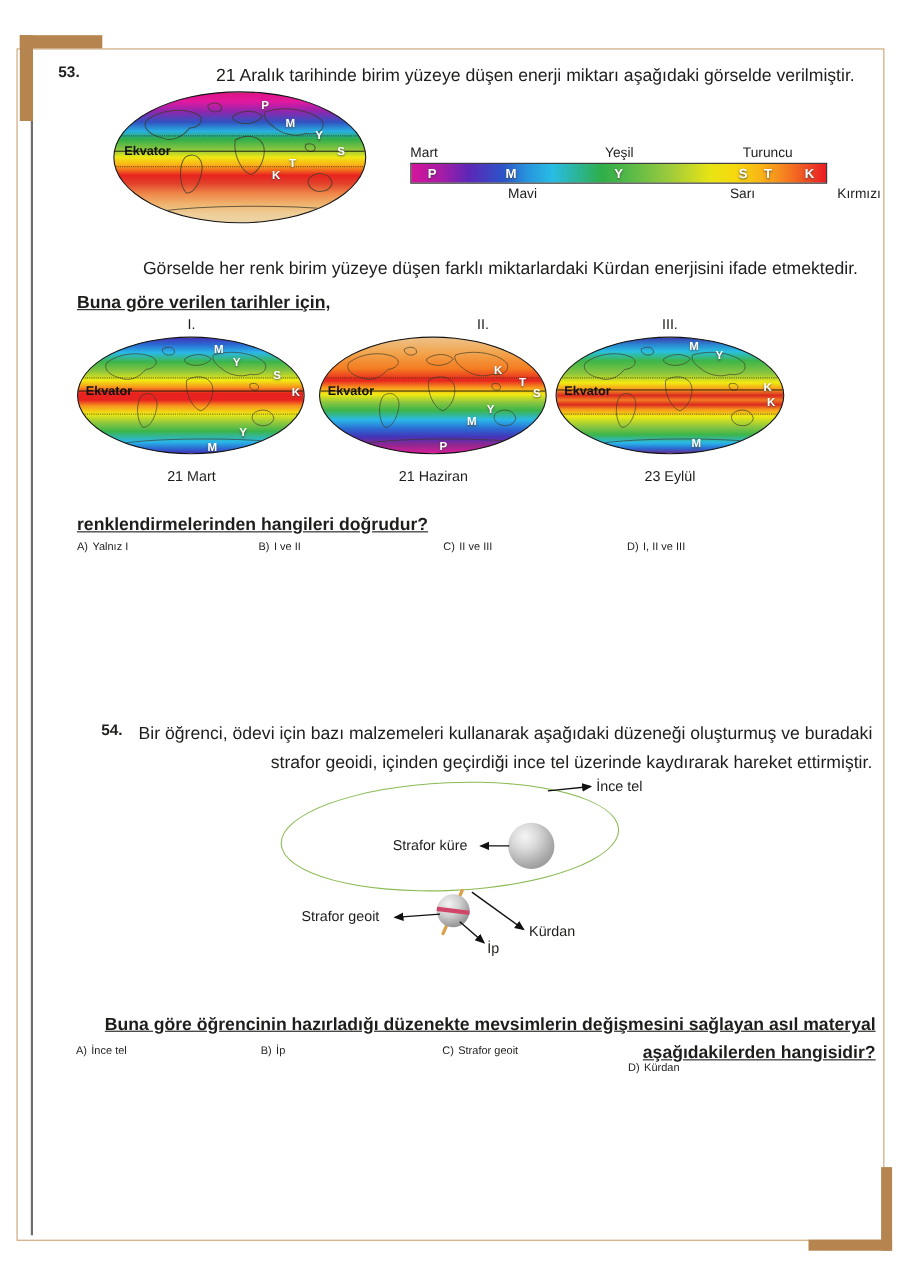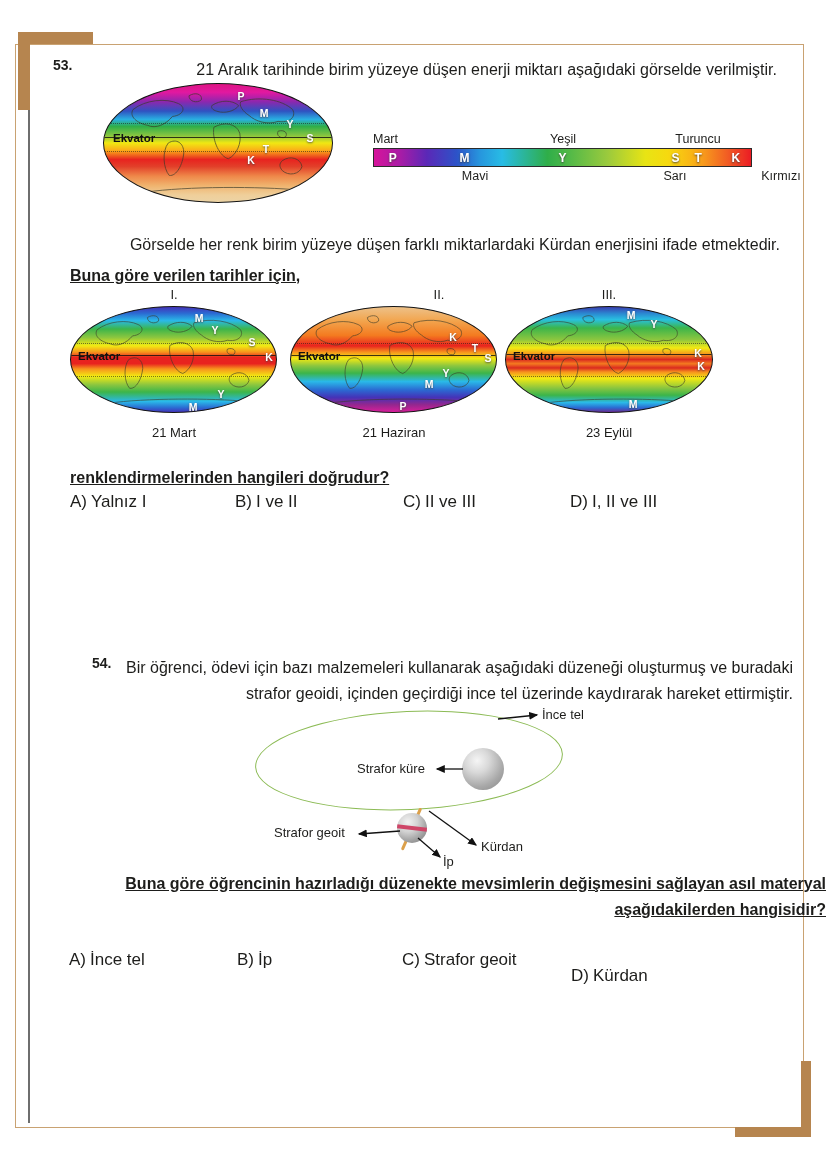--- a/index.html
+++ b/index.html
@@ -7,21 +7,21 @@
         font-family:"Liberation Sans",sans-serif;color:#1d1d1b;}
   .abs{position:absolute;}
   
   .thin-frame{position:absolute;left:15px;top:44px;width:787px;height:1082px;border:1px solid #c9a272;}
   .dark-left{position:absolute;left:28px;top:43px;width:2px;height:1080px;background:#6e6e6e;}
   .corner{position:absolute;background:#b6854f;}
   
   .qnum{font-size:14px;font-weight:bold;}
   .qtext{font-size:16px;line-height:1.65;text-align:right;}
   .bold{font-weight:bold;text-decoration:underline;}
-  .opt{font-size:17px;white-space:nowrap;}
+  .opt{font-size:10px;white-space:nowrap;}
   .opt .lbl{margin-right:4px;}
   .roman{font-size:13px;transform:translateX(-50%);}
   .caption{font-size:13px;transform:translateX(-50%);}
   
   .map{position:absolute;}
   .globe{position:absolute;inset:0;border-radius:50%;border:1.4px solid #141414;overflow:hidden;}
   .globe svg{position:absolute;inset:0;width:100%;height:100%;}
   .eqline{position:absolute;left:0;right:0;height:1.2px;background:rgba(15,15,15,.8);}
   .tropic{position:absolute;left:0;right:0;border-top:1px dotted rgba(25,25,25,.55);}
   .ekv{position:absolute;font-size:11.5px;font-weight:600;color:#111;line-height:1;}
@@ -249,20 +249,20 @@
       <line x1="189" y1="116" x2="236" y2="150" marker-end="url(#ah)"></line>
     </g>
   </svg>
 
   <span class="dlabel" style="left:542px;top:708px;">İnce tel</span>
   <span class="dlabel" style="left:357px;top:762px;">Strafor küre</span>
   <span class="dlabel" style="left:274px;top:826px;">Strafor geoit</span>
   <span class="dlabel" style="left:443px;top:855px;">İp</span>
   <span class="dlabel" style="left:481px;top:840px;">Kürdan</span>
 
-  <div class="abs qtext bold" style="left:70px;top:871px;width:726px;margin-left:30px;">Buna göre öğrencinin hazırladığı düzenekte mevsimlerin değişmesini sağlayan asıl materyal aşağıdakilerden hangisidir?</div>
+  <div class="abs qtext bold" style="left:70px;top:919px;width:726px;">Buna göre öğrencinin hazırladığı düzenekte mevsimlerin değişmesini sağlayan asıl materyal aşağıdakilerden hangisidir?</div>
 
   <span class="abs opt" style="left:69px;top:950px;"><span class="lbl">A)</span><span>İnce tel</span></span>
   <span class="abs opt" style="left:237px;top:950px;"><span class="lbl">B)</span><span>İp</span></span>
   <span class="abs opt" style="left:402px;top:950px;"><span class="lbl">C)</span><span>Strafor geoit</span></span>
   <span class="abs opt" style="left:571px;top:950px;margin-top:16px;"><span class="lbl">D)</span><span>Kürdan</span></span>
 
 </div>
 
 </body></html>

